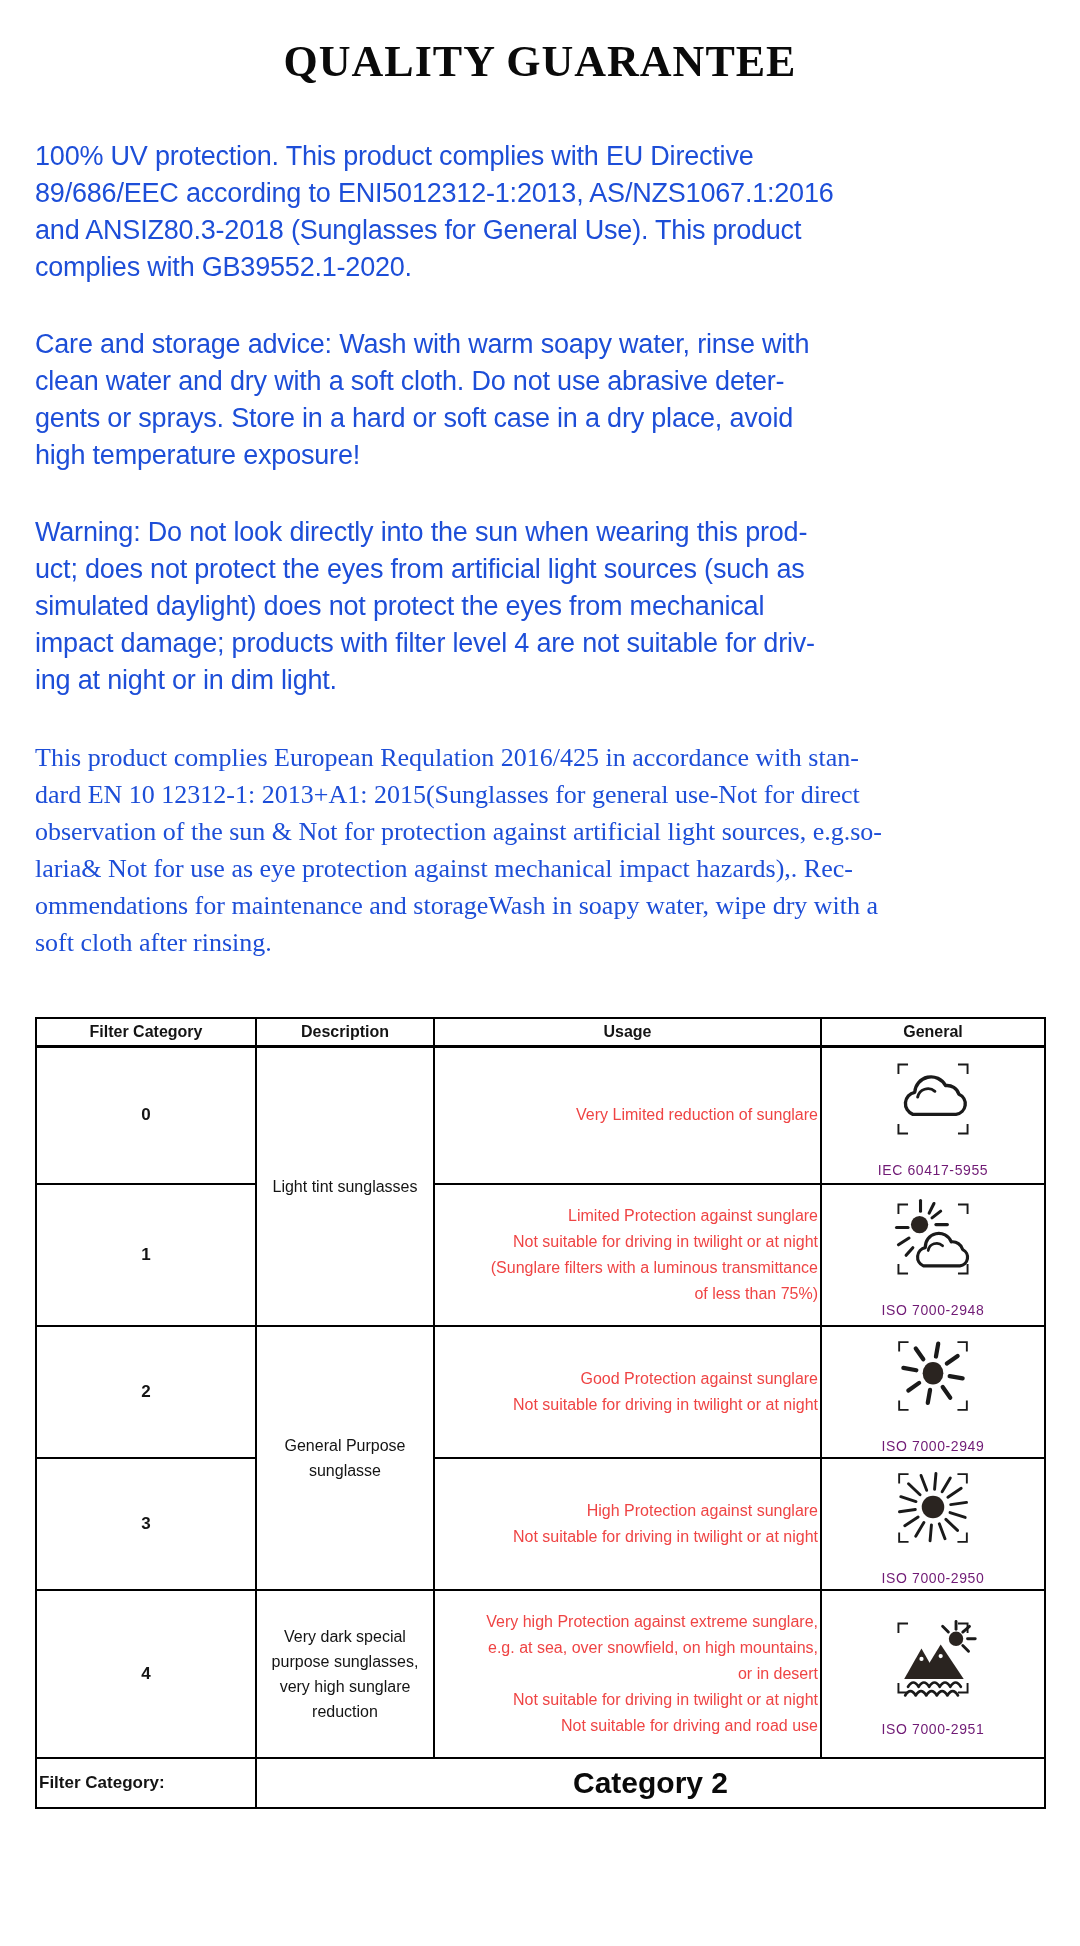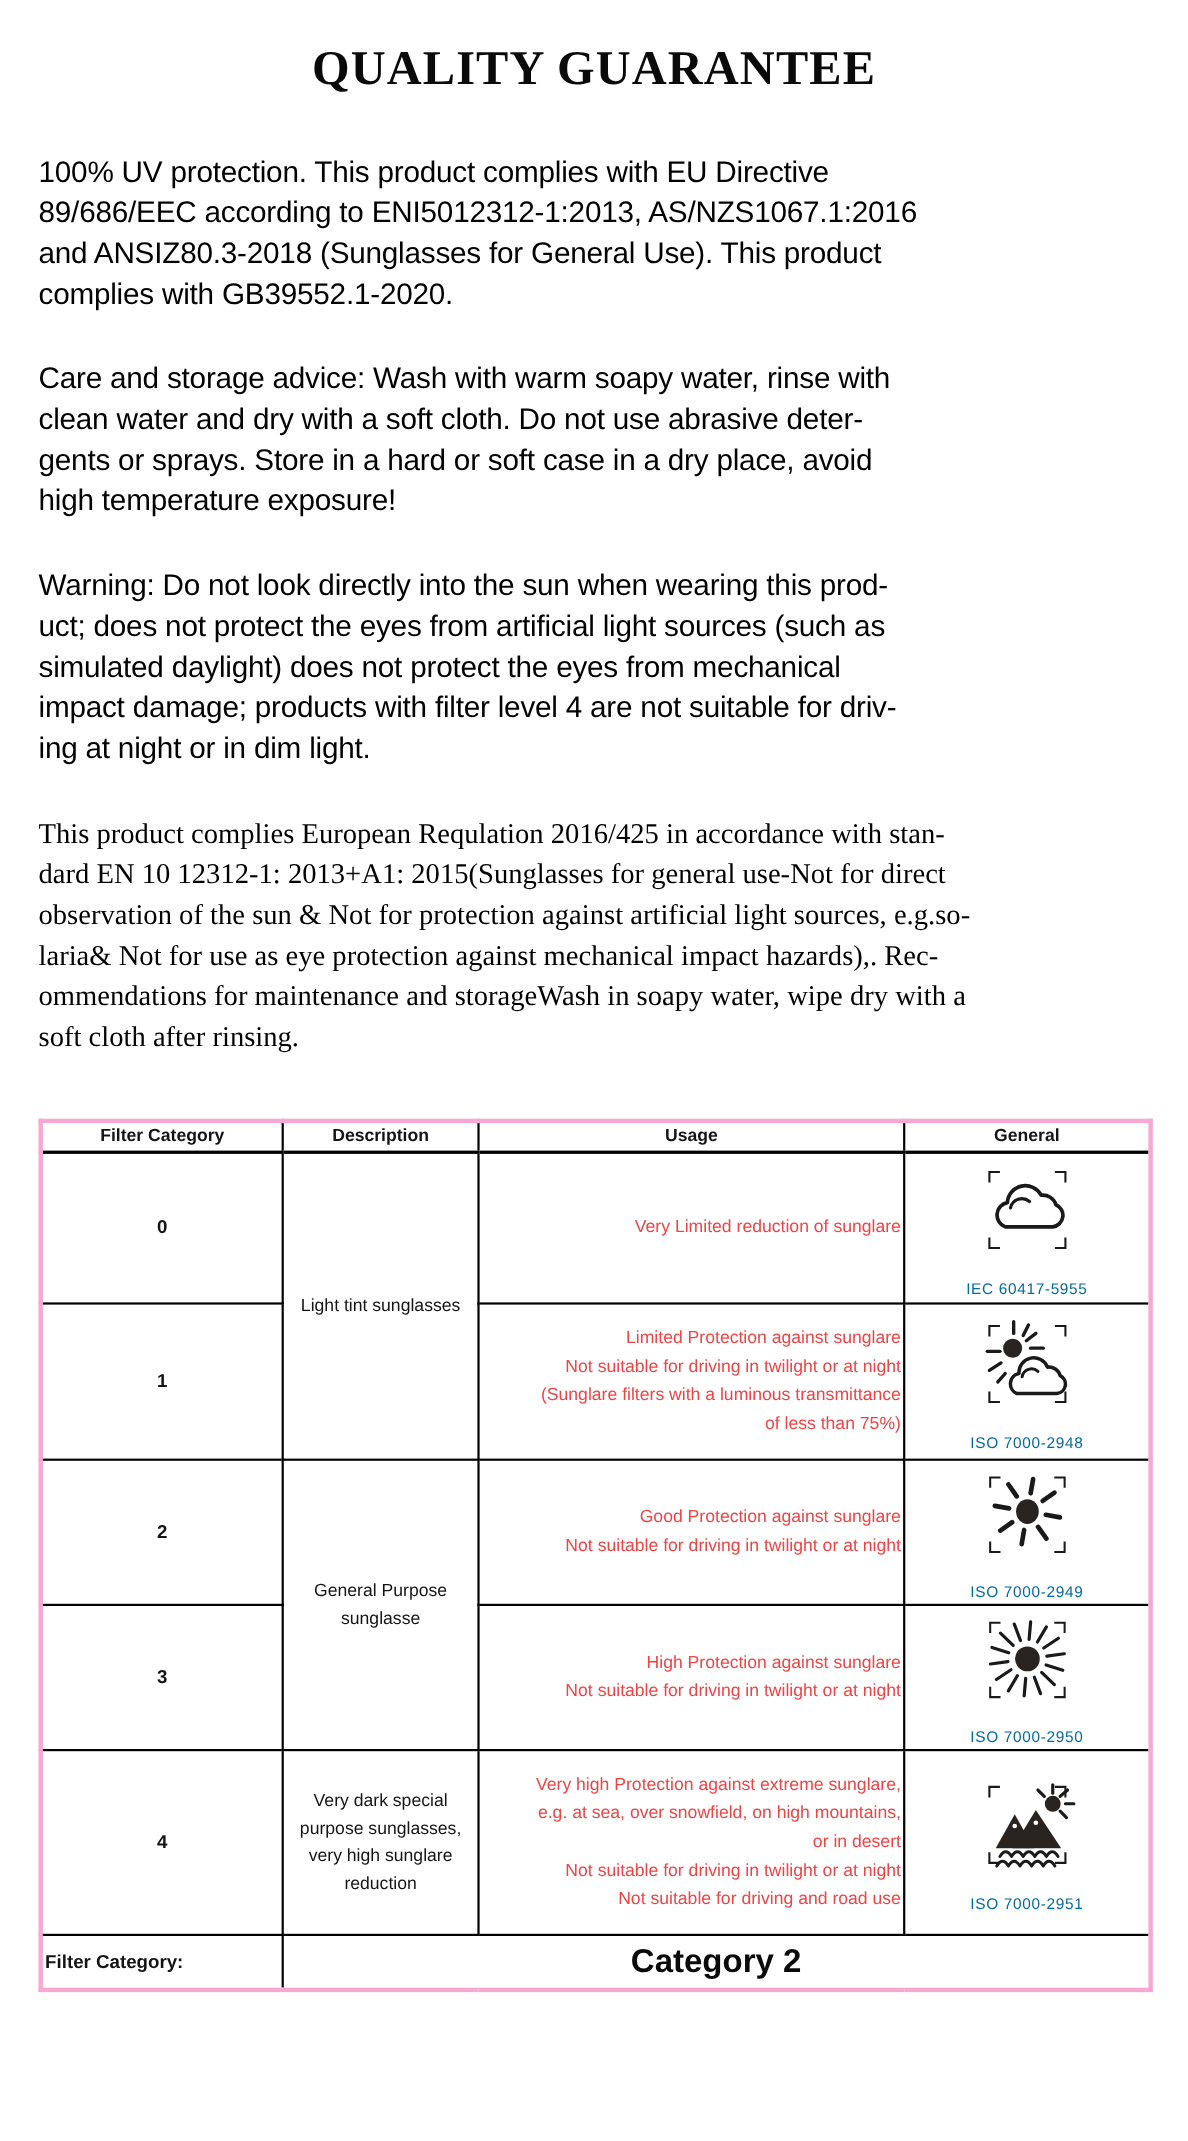--- a/index.html
+++ b/index.html
@@ -6,43 +6,43 @@
   .page{
     position:relative;width:1080px;height:1946px;background:#fff;
     box-sizing:border-box;padding:36px 35px 0 35px;overflow:hidden;
     color:#141414;
   }
   h1.title{
     margin:0;text-align:center;
     font:bold 44px/52px "Liberation Serif", serif;
     letter-spacing:1px;color:#0a0a0a;
   }
-  p.para{white-space:pre-line;margin:40px 0 0 0;color:#000000;}
+  p.para{white-space:pre-line;margin:40px 0 0 0;color:#1d4ed8;}
   p.sans{font:27px/37px "Liberation Sans", sans-serif;letter-spacing:-0.2px;}
   p.first{margin-top:50px;}
   p.serif{font:26px/37px "Liberation Serif", serif;}
 
   table.ftable{
     border-collapse:collapse;table-layout:fixed;
     width:1009px;margin:56px 0 0 0;
     font-family:"Liberation Sans", sans-serif;color:#141414;
-    border:4px solid #f9a8d4;
+    border:2px solid #f9a8d4;
   }
   table.ftable th, table.ftable td{border:2px solid #000;padding:2px;overflow:hidden;}
   col.c1{width:220px}col.c2{width:178px}col.c3{width:387px}col.c4{width:224px}
   tr.hrow{height:28px;}
   tr.hrow th{font:bold 16px/20px "Liberation Sans", sans-serif;text-align:center;border-bottom:3px solid #000;}
   tr.r0{height:138px}tr.r1{height:142px}tr.r2{height:128px}tr.r3{height:132px}tr.r4{height:168px}tr.rf{height:50px}
   td.cat{font:bold 17px/20px "Liberation Sans", sans-serif;text-align:center;vertical-align:middle;}
   td.desc{font:16px/25px "Liberation Sans", sans-serif;text-align:center;vertical-align:middle;white-space:pre-line;}
   td.usage{font:16px/26px "Liberation Sans", sans-serif;text-align:right;vertical-align:middle;white-space:pre;color:#ef4444;}
   td.sym{vertical-align:middle;}
   .symwrap{display:flex;flex-direction:column;align-items:center;justify-content:center;}
   .symwrap svg{display:block;}
-  .code{font:14px/18px "Liberation Sans", sans-serif;letter-spacing:0.6px;color:#0369a1;margin-top:14px;text-align:right;}
+  .code{font:14px/18px "Liberation Sans", sans-serif;letter-spacing:0.6px;color:#701a75;margin-top:14px;text-align:right;}
   td.flabel{font:bold 17px/20px "Liberation Sans", sans-serif;padding-left:8px;vertical-align:middle;}
   td.fvalue{font:bold 30px/34px "Liberation Sans", sans-serif;text-align:center;vertical-align:middle;color:#0a0a0a;margin-left:16px;}
 
   .ic{stroke:#1a1a1a;fill:none;stroke-linecap:round;stroke-linejoin:round;}
   .fill{fill:#2a2420;stroke:none;}
   .bracket{stroke:#1a1a1a;stroke-width:2;fill:none;}
 </style>
 </head>
 <body>
 

